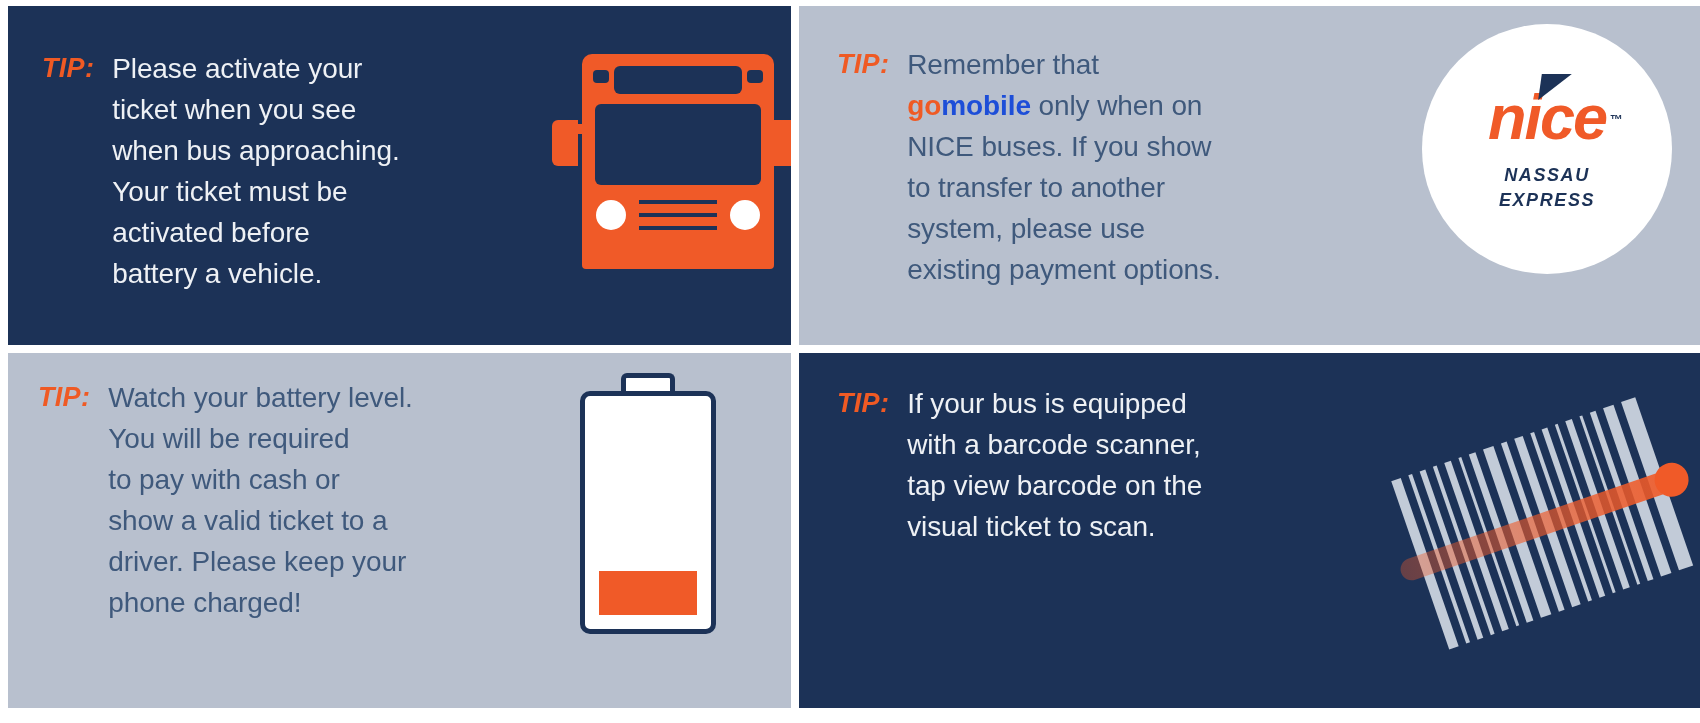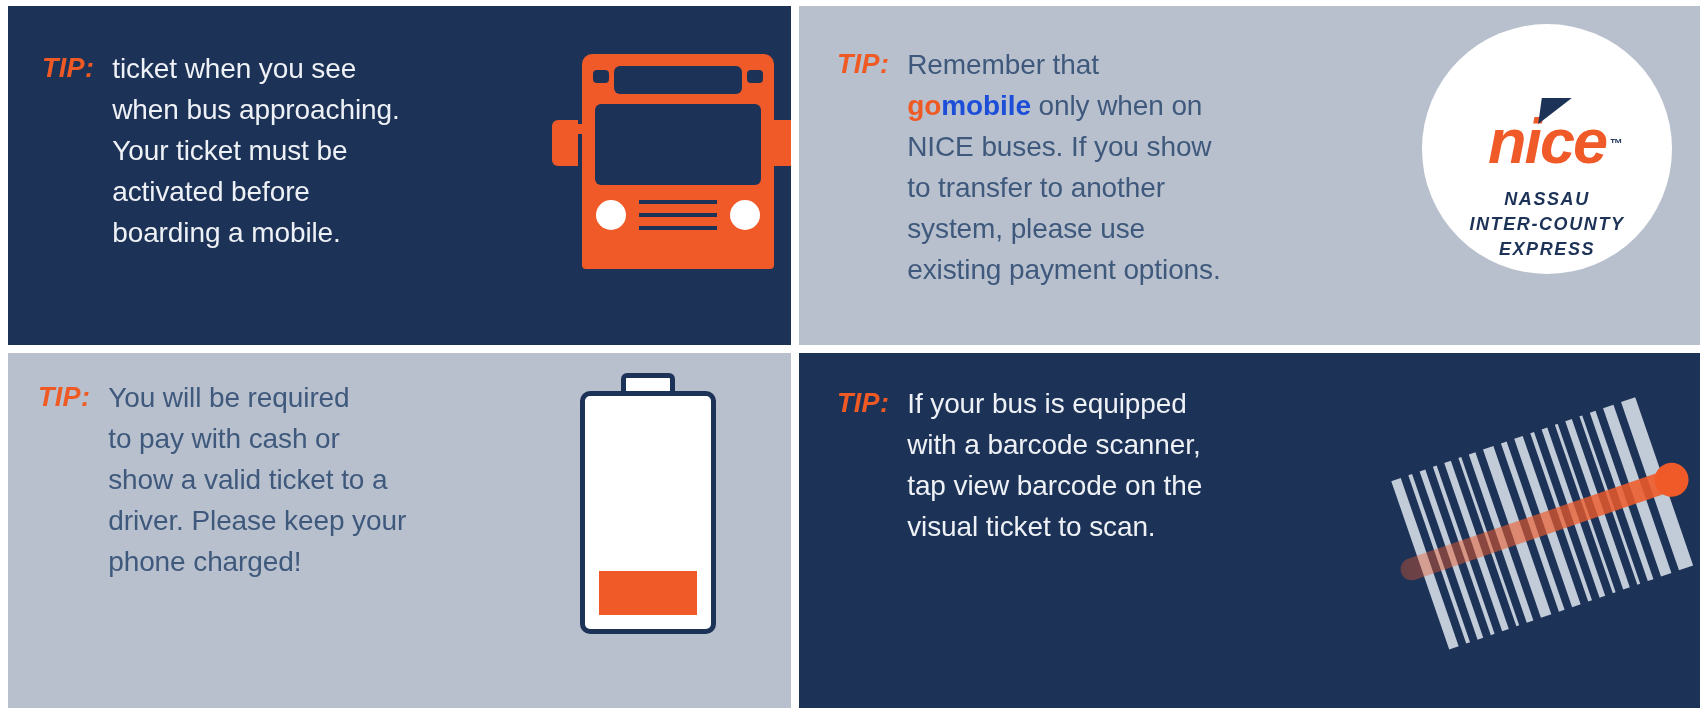--- a/index.html
+++ b/index.html
@@ -226,21 +226,20 @@
   }
   .logo-word {
     position: relative;
     display: inline-block;
     font-size: 63px;
     line-height: 63px;
     font-weight: bold;
     font-style: italic;
     color: #f05a28;
     letter-spacing: -2px;
-    margin-top: 24px;
   }
   .logo-tm {
     position: absolute;
     right: -17px;
     top: 2px;
     font-size: 13px;
     font-style: normal;
     font-weight: bold;
     color: #1c3257;
     letter-spacing: 0;
@@ -315,25 +314,26 @@
 </style>
 </head>
 <body>
 
 <div id="tips-grid">
 
   <div class="tip-panel panel-dark" id="panel-activate">
     <div class="tip-text-block">
       <span class="tip-label">TIP:</span>
       <span class="tip-body">
+        <span class="tip-line">Please activate your</span>
         <span class="tip-line">ticket when you see</span>
         <span class="tip-line">when bus approaching.</span>
         <span class="tip-line">Your ticket must be</span>
         <span class="tip-line">activated before</span>
-        <span class="tip-line">boarding a mobile.</span>
+        <span class="tip-line">battery a vehicle.</span>
       </span>
     </div>
     <div class="tip-art">
       <div class="bus-wrap">
         <div class="bus-mirror-arm left"></div>
         <div class="bus-mirror-arm right"></div>
         <div class="bus-mirror left"></div>
         <div class="bus-mirror right"></div>
         <div class="bus-wheel left"></div>
         <div class="bus-wheel right"></div>
@@ -368,32 +368,32 @@
       <div class="logo-wrap">
         <div class="logo-circle"></div>
         <div class="logo-inner">
           <span class="logo-word">
             <span>nice</span>
             <span class="logo-flag"></span>
             <span class="logo-tm">™</span>
           </span>
           <div class="logo-sub">
             <span>NASSAU</span>
-            <span>INTER-COUNTY</span>
             <span>EXPRESS</span>
           </div>
         </div>
       </div>
     </div>
   </div>
 
   <div class="tip-panel panel-light" id="panel-battery">
     <div class="tip-text-block">
       <span class="tip-label">TIP:</span>
       <span class="tip-body">
+        <span class="tip-line">Watch your battery level.</span>
         <span class="tip-line">You will be required</span>
         <span class="tip-line">to pay with cash or</span>
         <span class="tip-line">show a valid ticket to a</span>
         <span class="tip-line">driver. Please keep your</span>
         <span class="tip-line">phone charged!</span>
       </span>
     </div>
     <div class="tip-art">
       <div class="battery-wrap">
         <div class="battery-nub"></div>

